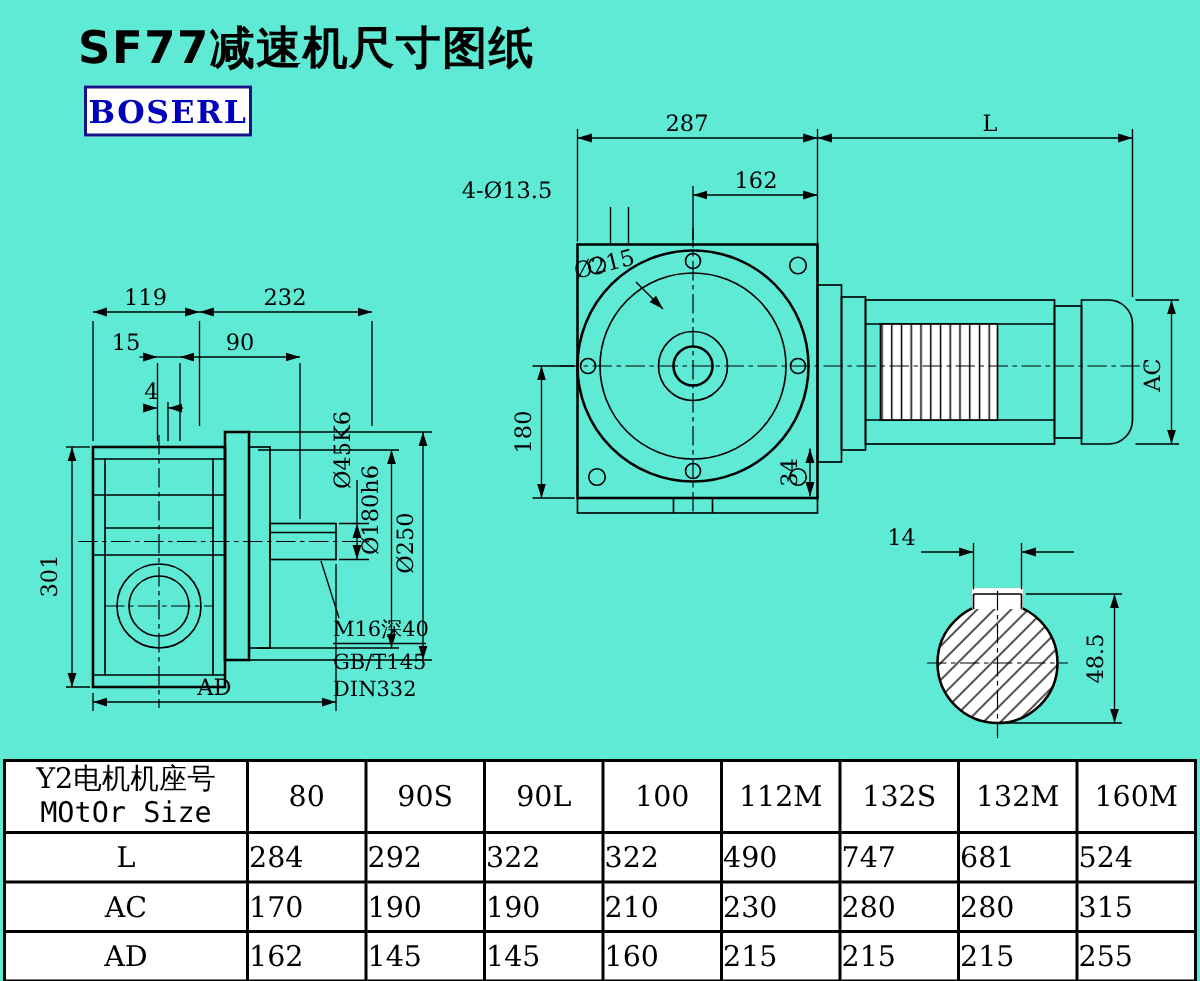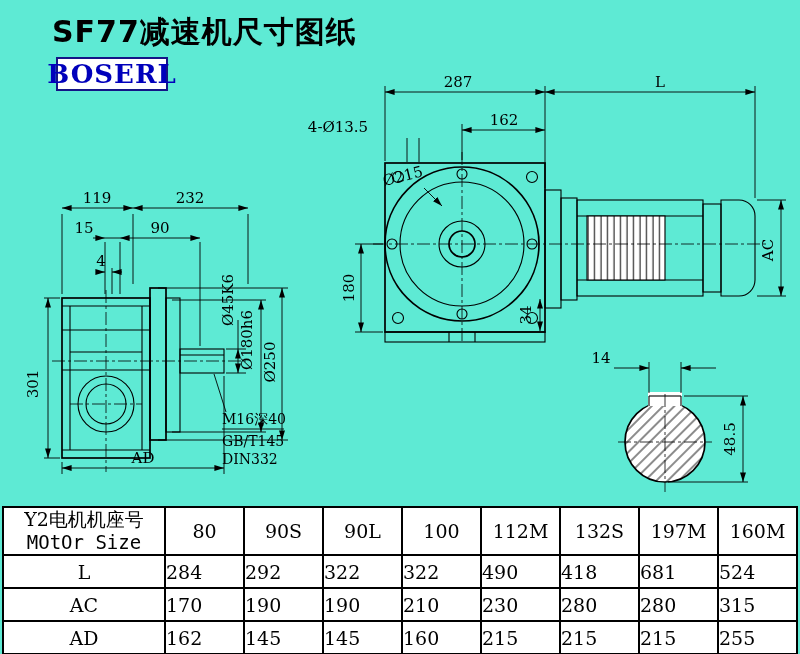--- a/index.html
+++ b/index.html
@@ -4,21 +4,21 @@
 <style>
   * { margin:0; padding:0; box-sizing:border-box; }
   html,body { background:#ffffff; }
   body { width:800px; height:654px; font-family:"DejaVu Sans",sans-serif; }
   .page { position:relative; width:800px; height:654px; background:#5eead4; overflow:hidden; }
 
   .title { position:absolute; left:52px; top:12px; font-size:30px; font-weight:bold;
            color:#000; letter-spacing:1px; font-family:"DejaVu Sans",sans-serif; }
   .logo  { position:absolute; left:56px; top:57px; width:112px; height:34px;
            border:2px solid #141487; display:flex; align-items:center; justify-content:center;
-           font-family:"DejaVu Serif",serif; font-weight:bold; font-size:26px;
+           font-family:"DejaVu Serif",serif; font-weight:bold; font-size:21px;
            color:#0000bb; letter-spacing:1px; background:#fff; }
 
   svg.drawing { position:absolute; left:0; top:75px; }
   .geo line, .geo rect, .geo circle, .geo path { stroke:#000; stroke-width:1.1; fill:none; }
   .geo .thick { stroke-width:1.7; }
   .dims line { stroke:#000; stroke-width:0.9; fill:none; }
   .cl { stroke:#000 !important; stroke-width:0.8 !important; fill:none;
         stroke-dasharray:13 3 3 3; }
   .dtxt { font-family:"DejaVu Serif",serif; font-size:15px; fill:#000; text-anchor:middle; }
   .ntxt { font-family:"DejaVu Serif",serif; font-size:14px; fill:#000; text-anchor:start; }
@@ -242,31 +242,31 @@
         <th class="label-cell">
           <div>Y2电机机座号</div>
           <div class="mono">MOtOr Size</div>
         </th>
         <th>80</th>
         <th>90S</th>
         <th>90L</th>
         <th>100</th>
         <th>112M</th>
         <th>132S</th>
-        <th>197M</th>
+        <th>132M</th>
         <th>160M</th>
       </tr>
       <tr class="data">
         <th>L</th>
         <td>284</td>
         <td>292</td>
         <td>322</td>
         <td>322</td>
         <td>490</td>
-        <td>418</td>
+        <td>747</td>
         <td>681</td>
         <td>524</td>
       </tr>
       <tr class="data">
         <th>AC</th>
         <td>170</td>
         <td>190</td>
         <td>190</td>
         <td>210</td>
         <td>230</td>

